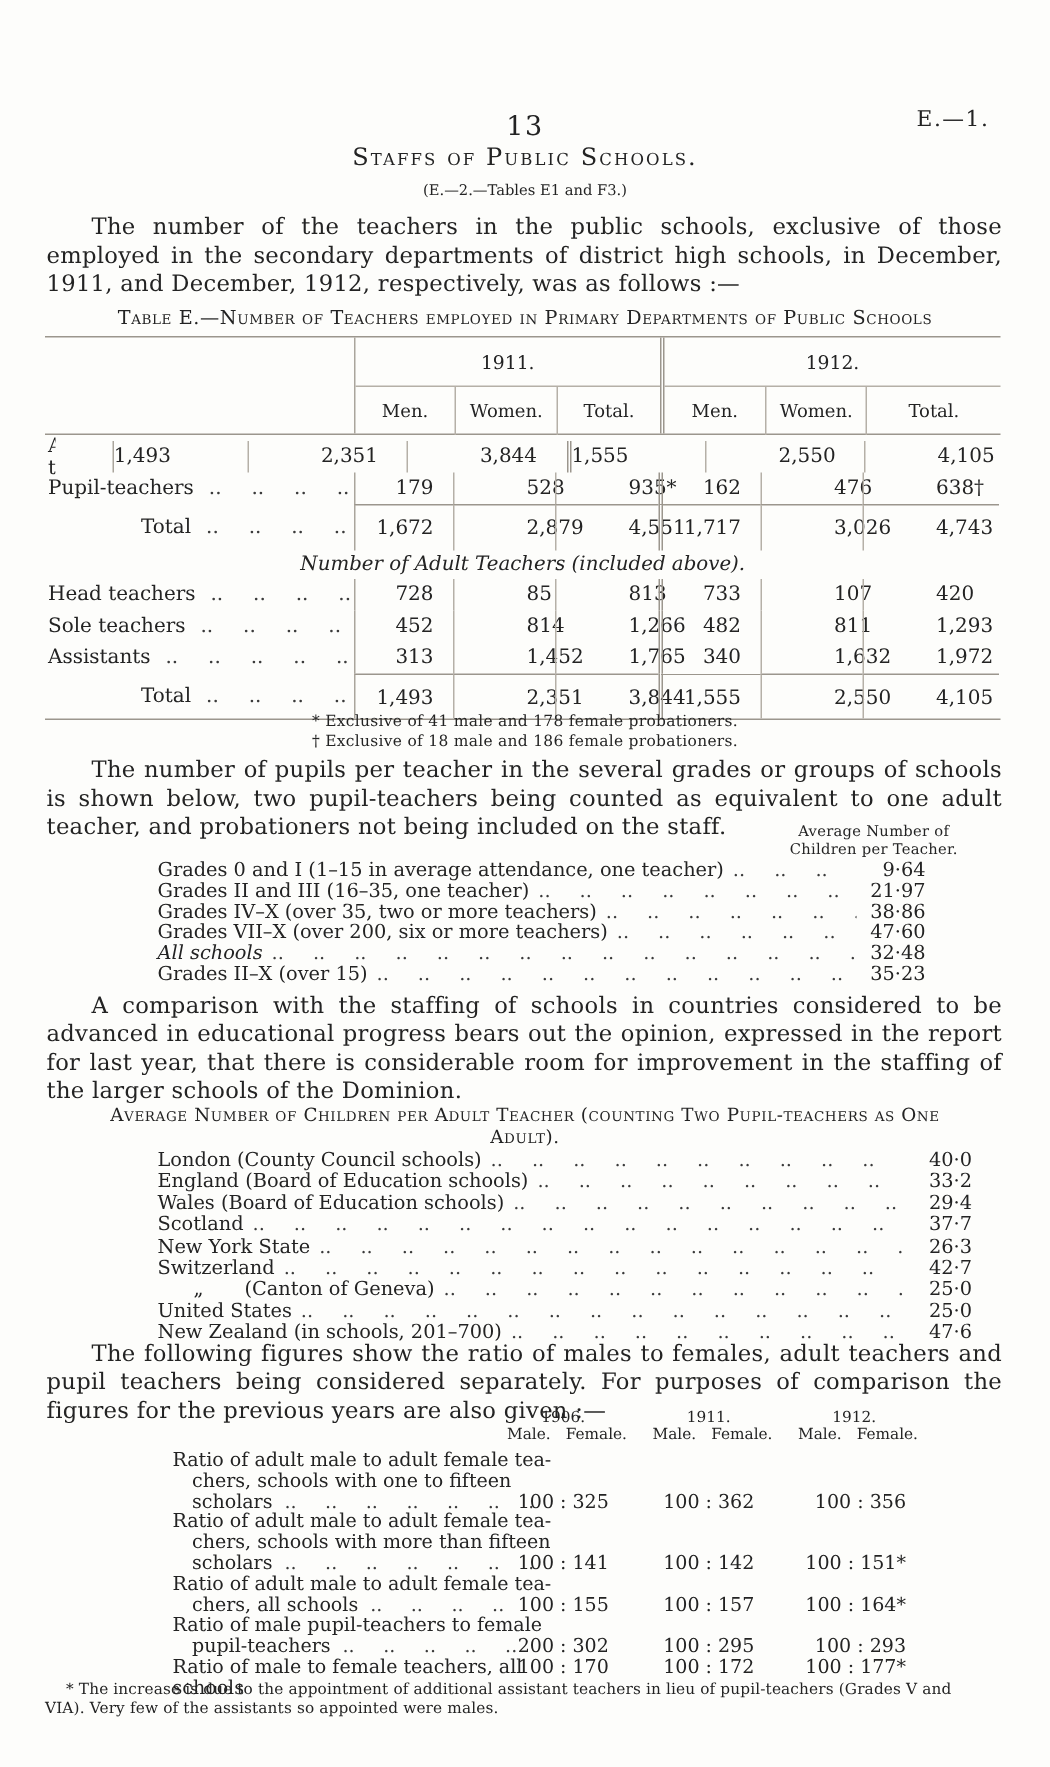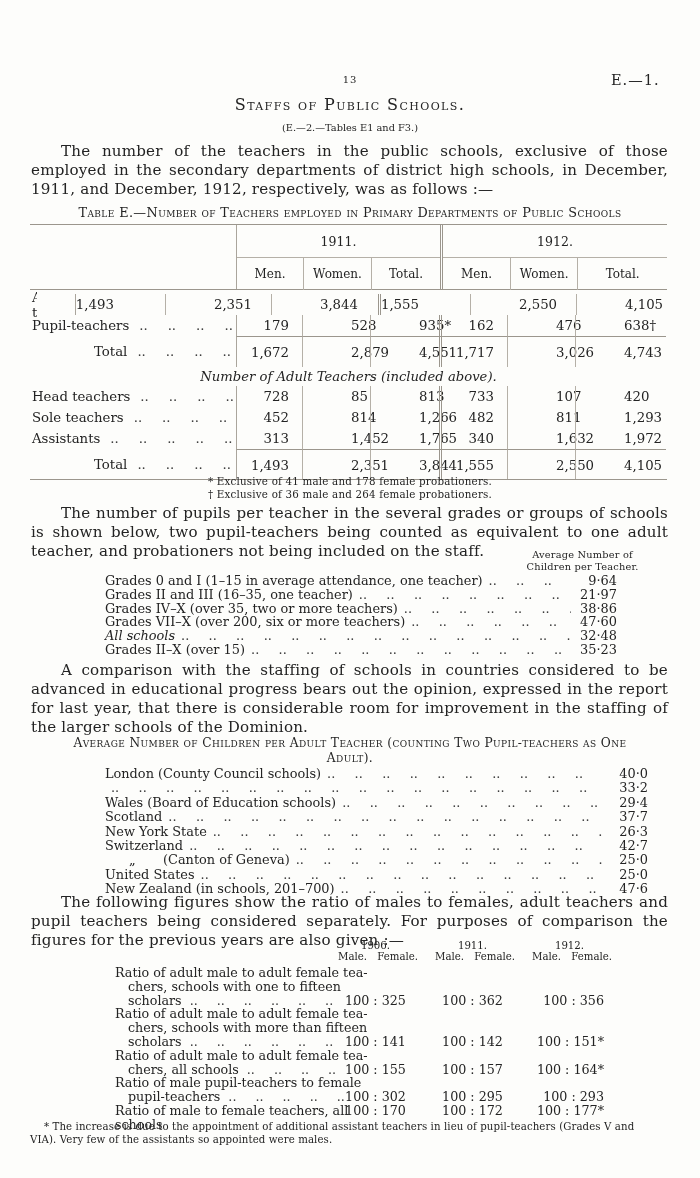--- a/index.html
+++ b/index.html
@@ -70,21 +70,21 @@
   .r-val { position:absolute; bottom:0; width:97px; text-align:center; white-space:nowrap; }
   .rv1 { left:212px; } .rv2 { left:309px; } .rv3 { left:392px;text-align:right; }
   .bfoot { position:absolute; top:1120px; left:30px; width:642px; font-size:10.2px; line-height:13.2px; letter-spacing:0.1px; }
   .bfoot .l1 { text-indent:14px; }
 </style>
 </head>
 <body>
 
 <div id="page">
 
-  <div class="abs center" style="left:0;width:700px;top:74px;font-size:10px;letter-spacing:1px;">13</div>
+  <div class="abs center" style="left:0;width:700px;top:74px;font-size:18px;letter-spacing:1px;">13</div>
   <div class="abs" style="left:611px;top:72px;font-size:14.5px;letter-spacing:1px;">E.—1.</div>
 
   <div class="abs center sc" style="left:0;width:700px;top:95px;font-size:16px;letter-spacing:1.4px;">Staffs of Public Schools.</div>
   <div class="abs center" style="left:0;width:700px;top:122px;font-size:9.8px;">(E.—2.—Tables E1 and F3.)</div>
 
   <div class="para" style="top:142px;">The number of the teachers in the public schools, exclusive of those employed in the secondary departments of district high schools, in December, 1911, and December, 1912, respectively, was as follows :—</div>
 
   <div class="abs center sc" style="left:0;width:700px;top:205px;font-size:12.8px;letter-spacing:0.4px;">Table E.—Number of Teachers employed in Primary Departments of Public Schools</div>
 
   <div class="tbl">
@@ -189,21 +189,21 @@
       <div class="num bc1 w1">1,493</div>
       <div class="num bc w2">2,351</div>
       <div class="num bc w3">3,844</div>
       <div class="num bdd w4">1,555</div>
       <div class="num bc w5">2,550</div>
       <div class="num bc w6">4,105</div>
     </div>
   </div>
 
   <div class="fnote" style="top:475px;">* Exclusive of 41 male and 178 female probationers.</div>
-  <div class="fnote" style="top:488px;">† Exclusive of 36 male and 264 female probationers.</div>
+  <div class="fnote" style="top:488px;">† Exclusive of 18 male and 186 female probationers.</div>
 
   <div class="para" style="top:504px;">The number of pupils per teacher in the several grades or groups of schools is shown below, two pupil-teachers being counted as equivalent to one adult teacher, and probationers not being included on the staff.</div>
 
   <div class="rh" style="top:549px;left:505px;width:155px;">
     <div>Average Number of</div>
     <div>Children per Teacher.</div>
   </div>
 
   <div class="list" style="top:574px;left:105px;width:512px;">
     <div class="lrow">
@@ -243,20 +243,21 @@
   <div class="h2line sc" style="top:736px;">Average Number of Children per Adult Teacher (counting Two Pupil-teachers as One</div>
   <div class="h2line sc" style="top:751px;">Adult).</div>
 
   <div class="list" style="top:767px;left:105px;width:543px;">
     <div class="lrow" style="line-height:14.4px;">
         <span>London (County Council schools)</span>
         <span class="lead">..  ..  ..  ..  ..  ..  ..  ..  ..  ..  ..  ..  ..  ..  ..  ..  ..  ..  ..  ..  ..  ..  ..  ..  </span>
         <span class="val c-val">40·0</span>
       </div>
     <div class="lrow" style="line-height:14.4px;">
+        <span>England (Board of Education schools)</span>
         <span class="lead">..  ..  ..  ..  ..  ..  ..  ..  ..  ..  ..  ..  ..  ..  ..  ..  ..  ..  ..  ..  ..  ..  ..  ..  </span>
         <span class="val c-val">33·2</span>
       </div>
     <div class="lrow" style="line-height:14.4px;">
         <span>Wales (Board of Education schools)</span>
         <span class="lead">..  ..  ..  ..  ..  ..  ..  ..  ..  ..  ..  ..  ..  ..  ..  ..  ..  ..  ..  ..  ..  ..  ..  ..  </span>
         <span class="val c-val">29·4</span>
       </div>
     <div class="lrow" style="line-height:14.4px;">
         <span>Scotland</span>
@@ -347,21 +348,21 @@
       <span class="r-val rv1">100 : 155</span>
       <span class="r-val rv2">100 : 157</span>
       <span class="r-val rv3">100 : 164*</span>
     </div>
     <div class="r-row" style="height:27.6px;">
       <div class="r-line">Ratio of male pupil-teachers to female</div>
       <div class="r-last r-cont">
           <span>pupil-teachers</span>
           <span class="lead">..  ..  ..  ..  ..  ..  ..  ..  ..  ..  ..  ..  ..  ..  ..  ..  ..  ..  ..  ..  ..  ..  ..  ..  </span>
         </div>
-      <span class="r-val rv1">100 : 302</span>
+      <span class="r-val rv1">200 : 302</span>
       <span class="r-val rv2">100 : 295</span>
       <span class="r-val rv3">100 : 293</span>
     </div>
     <div class="r-row" style="height:13.8px;">
       <div class="r-last" style="width:235px;">
           <span>Ratio of male to female teachers, all schools</span>
         </div>
       <span class="r-val rv1">100 : 170</span>
       <span class="r-val rv2">100 : 172</span>
       <span class="r-val rv3">100 : 177*</span>

